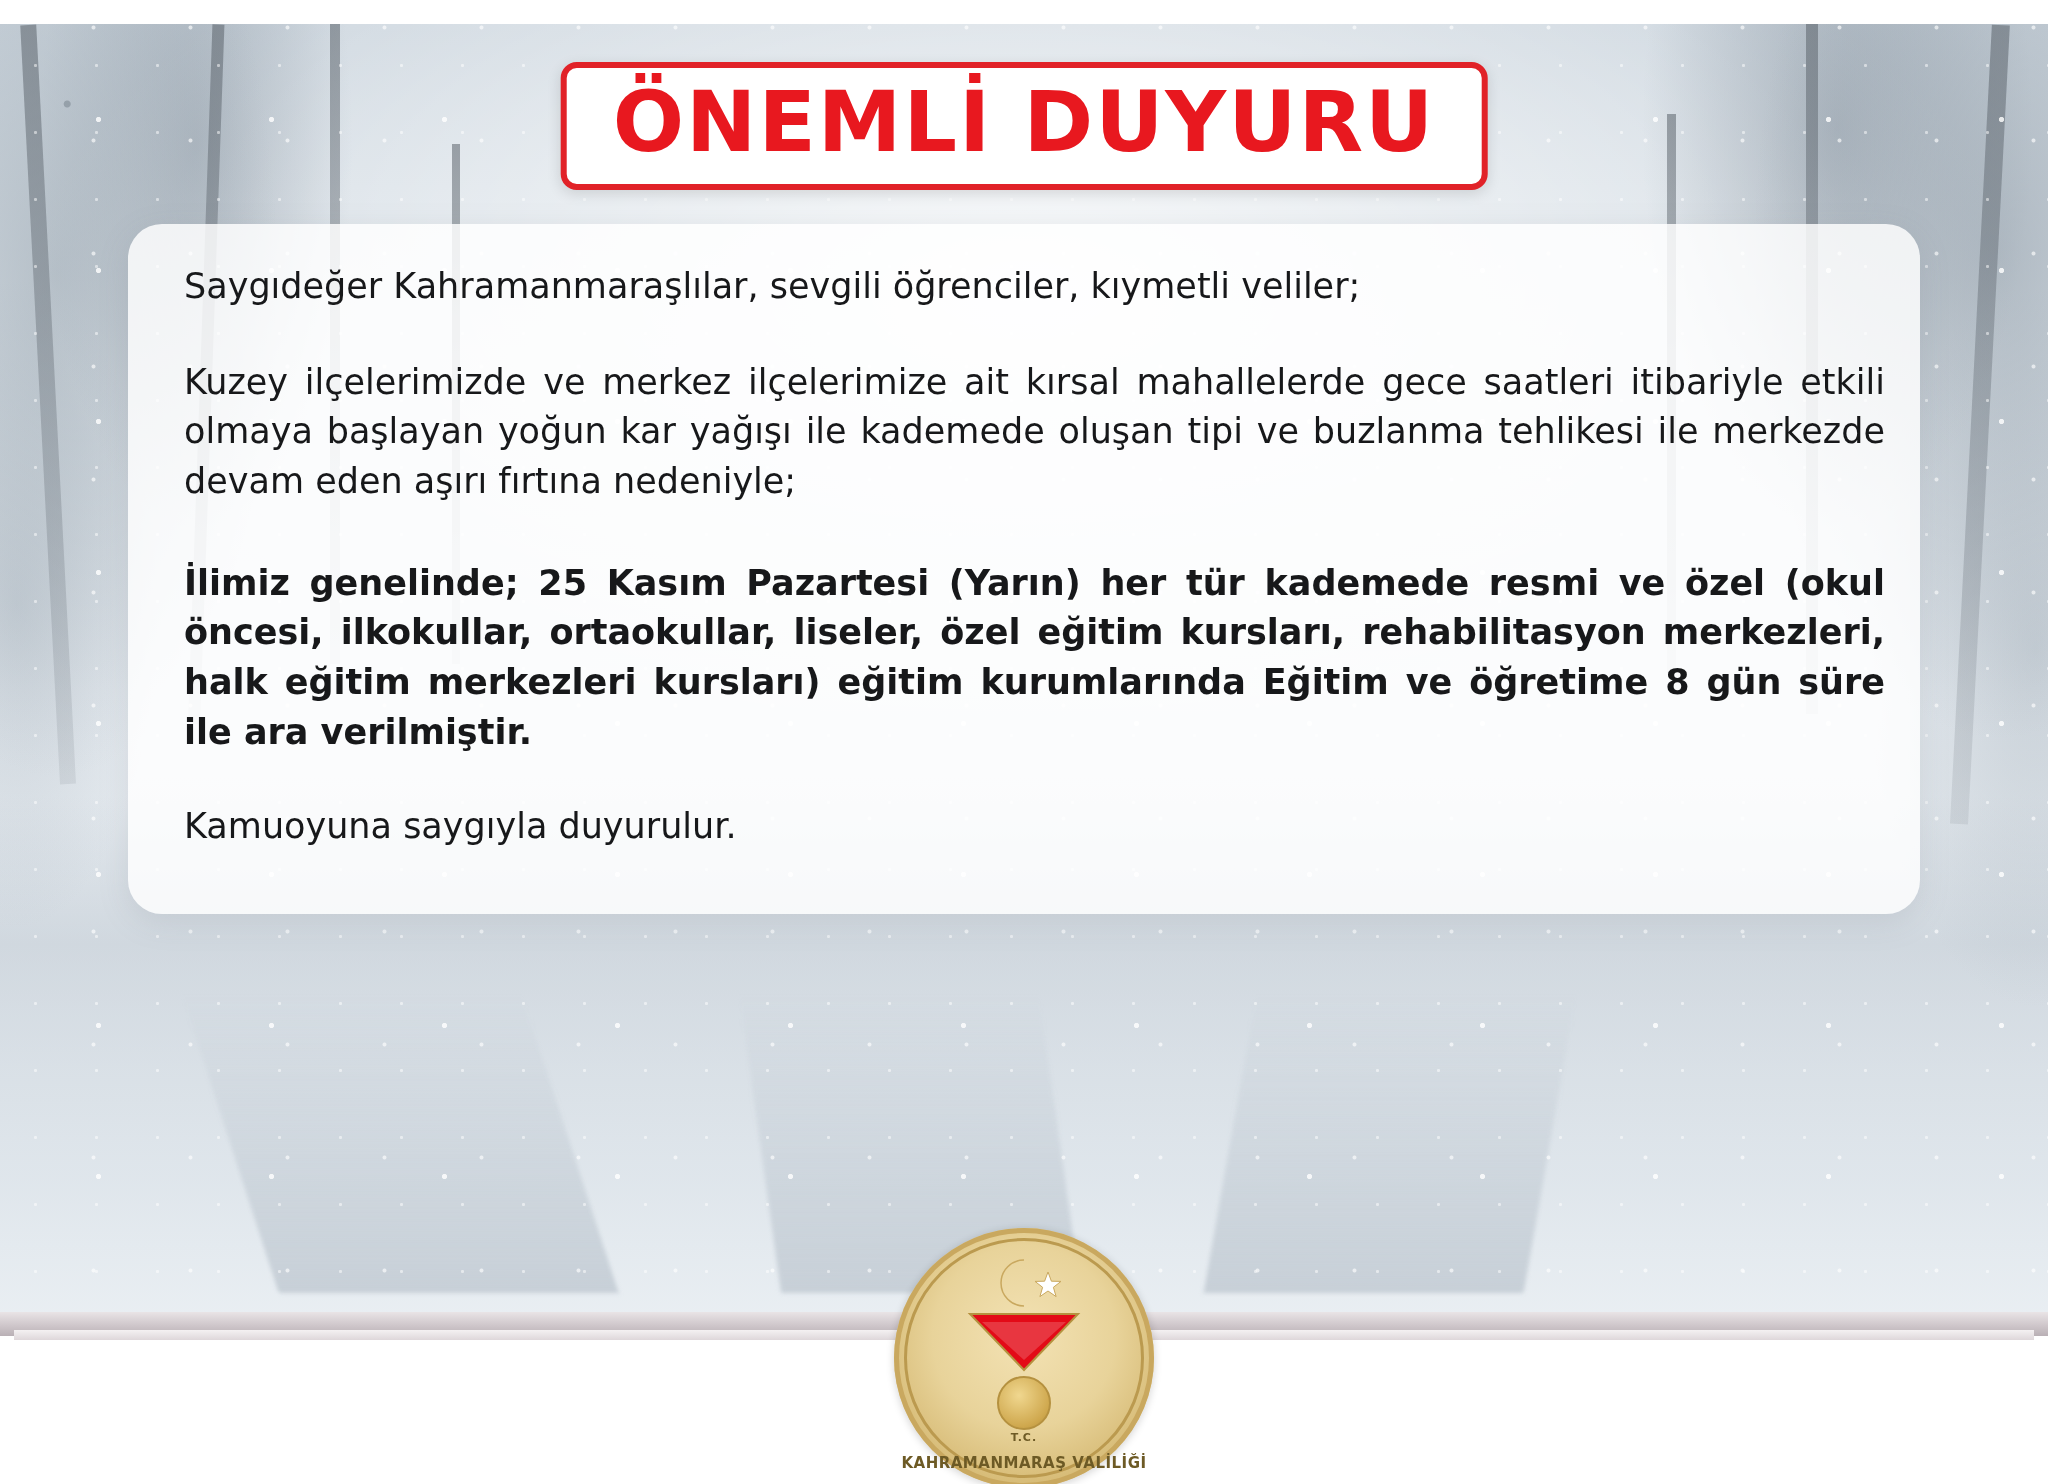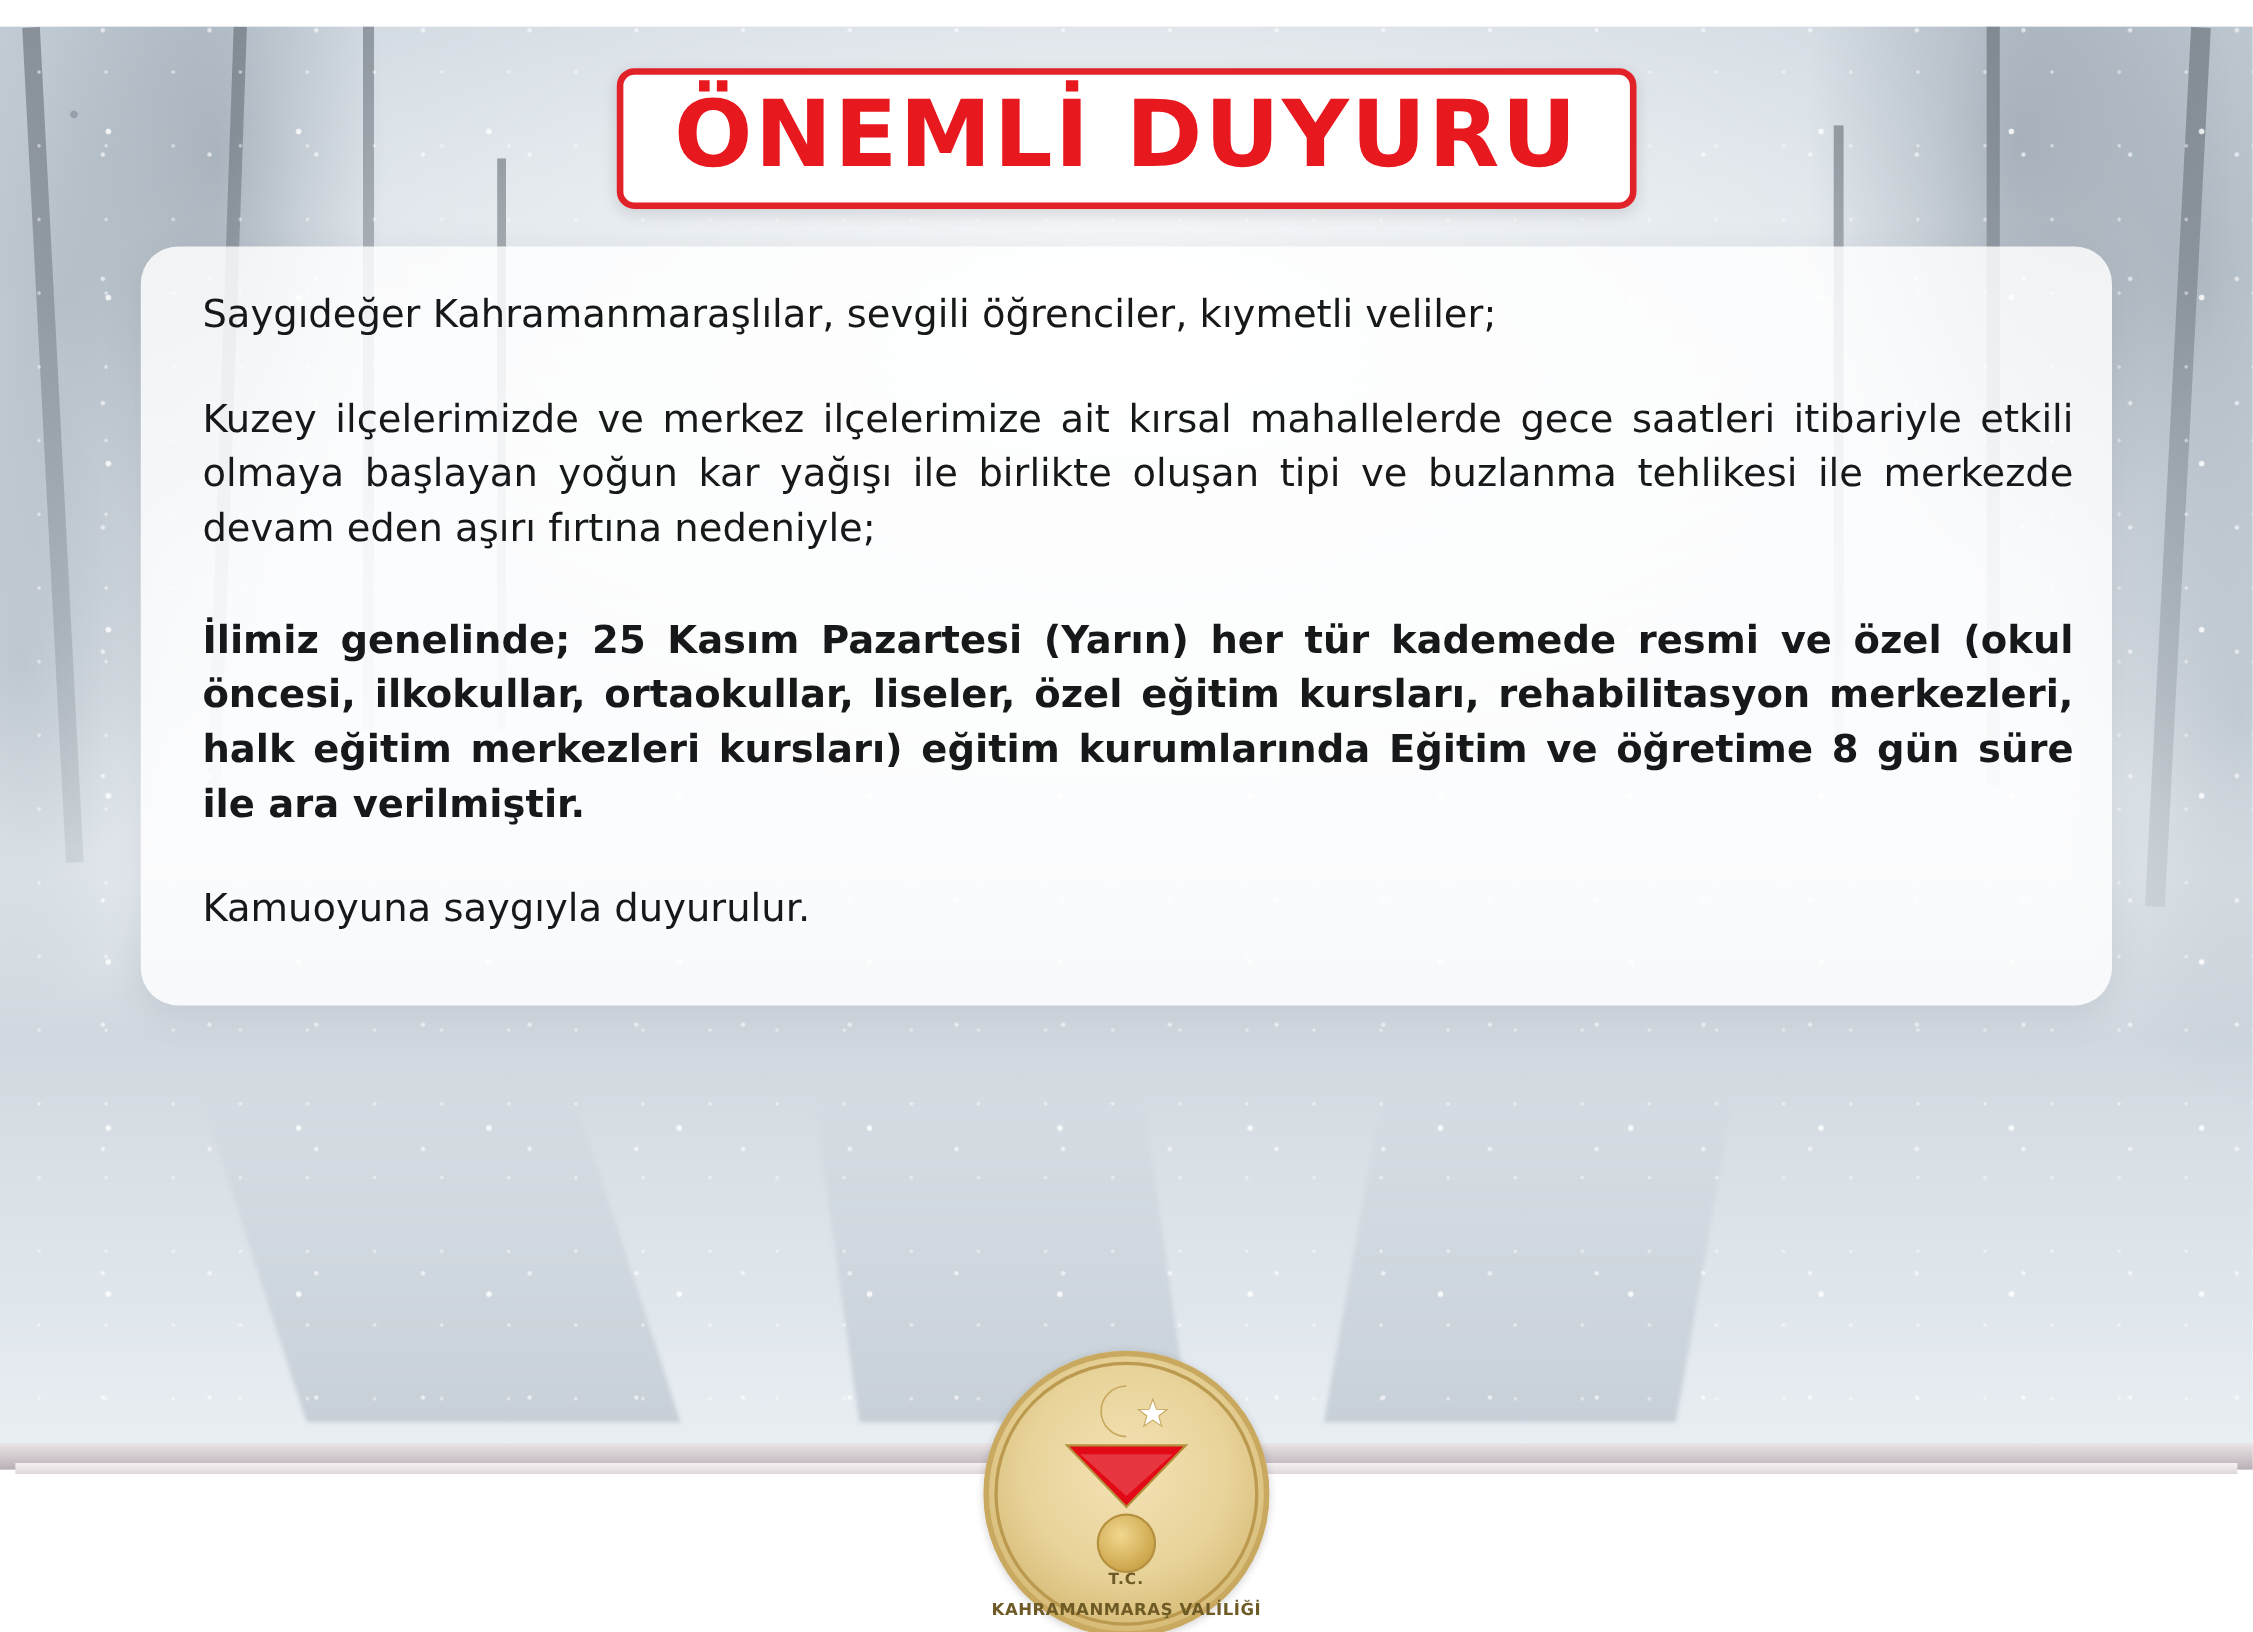--- a/index.html
+++ b/index.html
@@ -214,21 +214,21 @@
     position: absolute;
     left: 0;
     width: 100%;
     text-align: center;
     font-family: "DejaVu Sans", sans-serif;
     color: #6d5a25;
     font-weight: 700;
   }
   .emblem-text-top {
     bottom: 44px;
-    font-size: 14px;
+    font-size: 11px;
     letter-spacing: 1px;
   }
   .emblem-text-bottom {
     bottom: 16px;
     font-size: 15px;
     letter-spacing: 0.5px;
   }
 </style>
 </head>
 <body>
@@ -253,21 +253,21 @@
 
     <div class="snow"></div>
   </div>
 
   <div class="title-banner">
     <h1>ÖNEMLİ DUYURU</h1>
   </div>
 
   <div class="card">
     <p class="p-greeting">Saygıdeğer Kahramanmaraşlılar, sevgili öğrenciler, kıymetli veliler;</p>
-    <p class="p-cause">Kuzey ilçelerimizde ve merkez ilçelerimize ait kırsal mahallelerde gece saatleri itibariyle etkili olmaya başlayan yoğun kar yağışı ile birlikte oluşan tipi ve buzlanma tehlikesi ile merkezde devam eden aşırı fırtına nedeniyle;</p>
+    <p class="p-cause">Kuzey ilçelerimizde ve merkez ilçelerimize ait kırsal mahallelerde gece saatleri itibariyle etkili olmaya başlayan yoğun kar yağışı ile kademede oluşan tipi ve buzlanma tehlikesi ile merkezde devam eden aşırı fırtına nedeniyle;</p>
     <p class="p-decision">İlimiz genelinde; 25 Kasım Pazartesi (Yarın) her tür kademede resmi ve özel (okul öncesi, ilkokullar, ortaokullar, liseler, özel eğitim kursları, rehabilitasyon merkezleri, halk eğitim merkezleri kursları) eğitim kurumlarında Eğitim ve öğretime 8 gün süre ile ara verilmiştir.</p>
     <p class="p-closing">Kamuoyuna saygıyla duyurulur.</p>
   </div>
 
   <div class="shelf-base"></div>
   <div class="shelf"></div>
   <div class="shelf-edge"></div>
 
   <div class="emblem">
     <div class="emblem-inner"></div>

